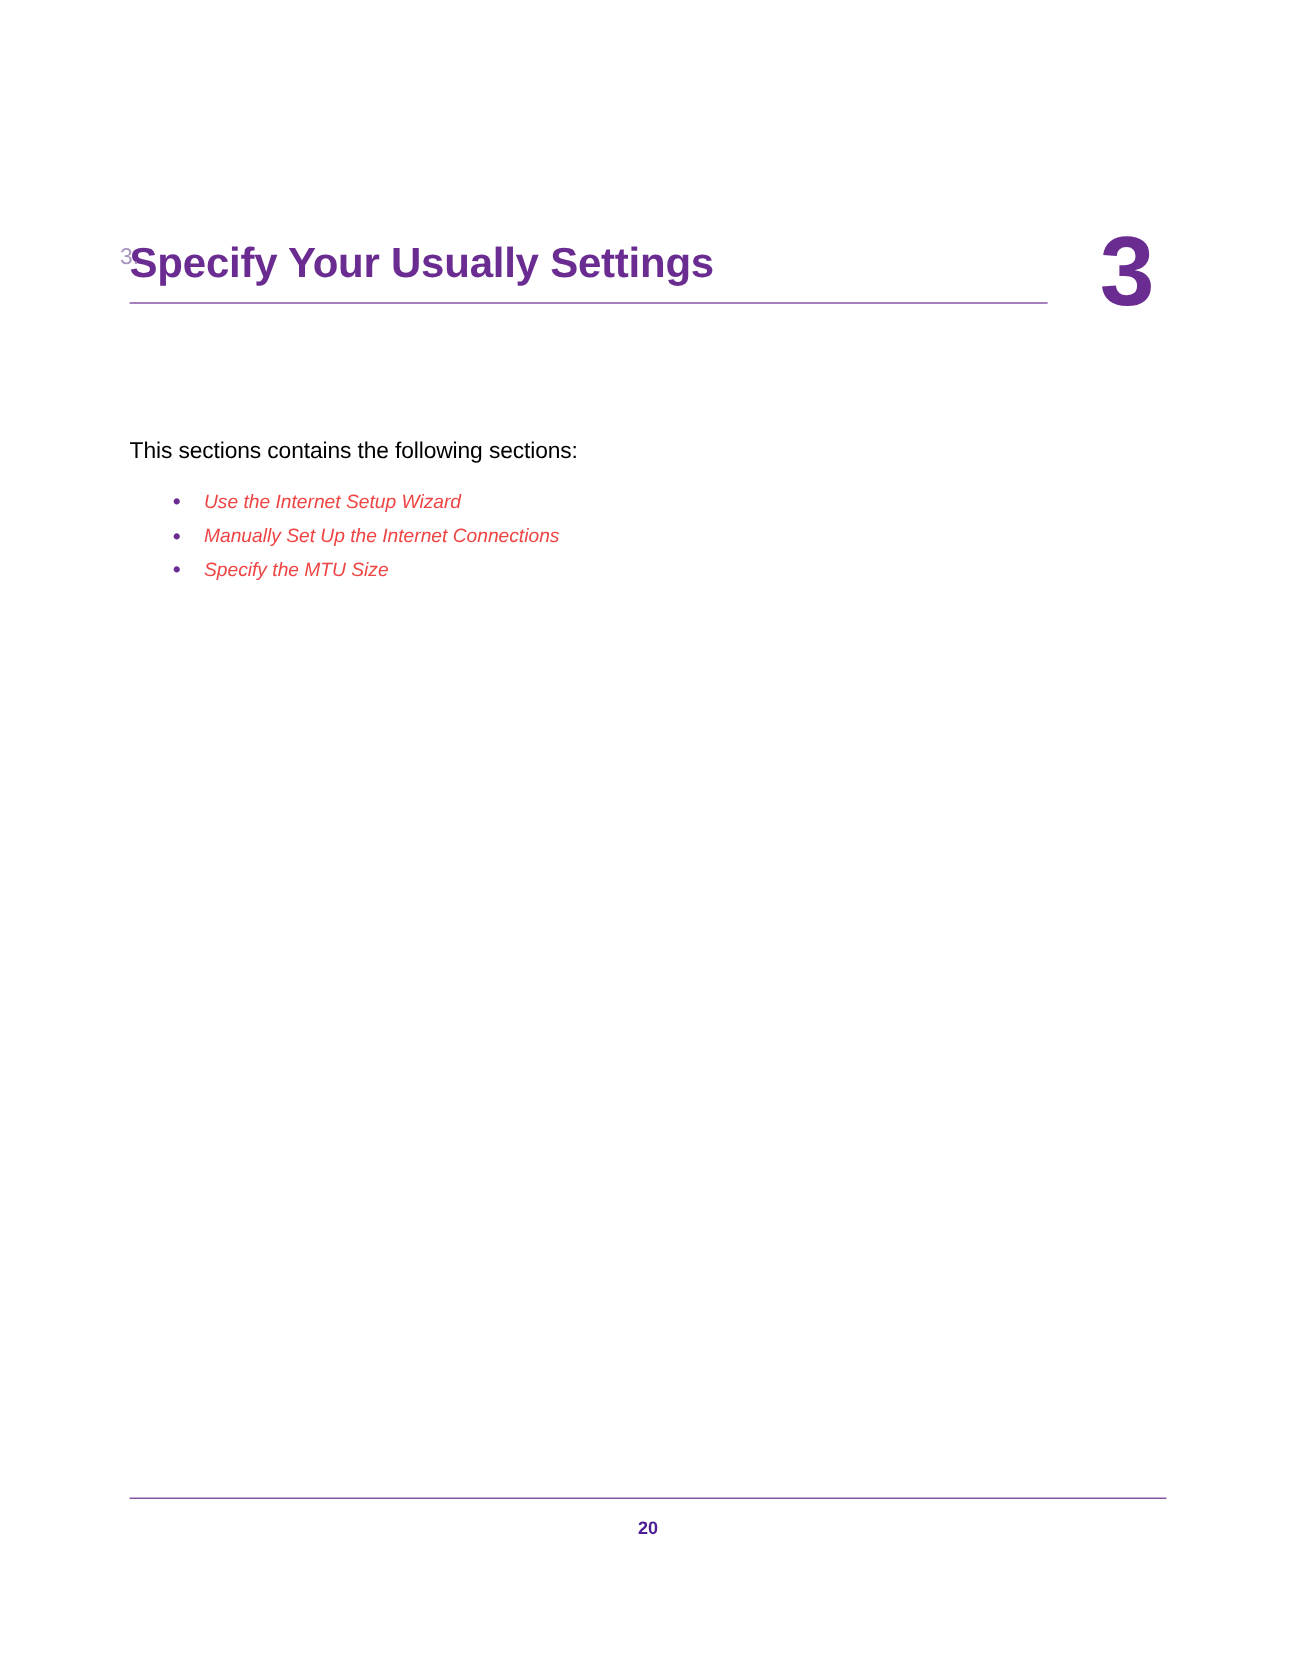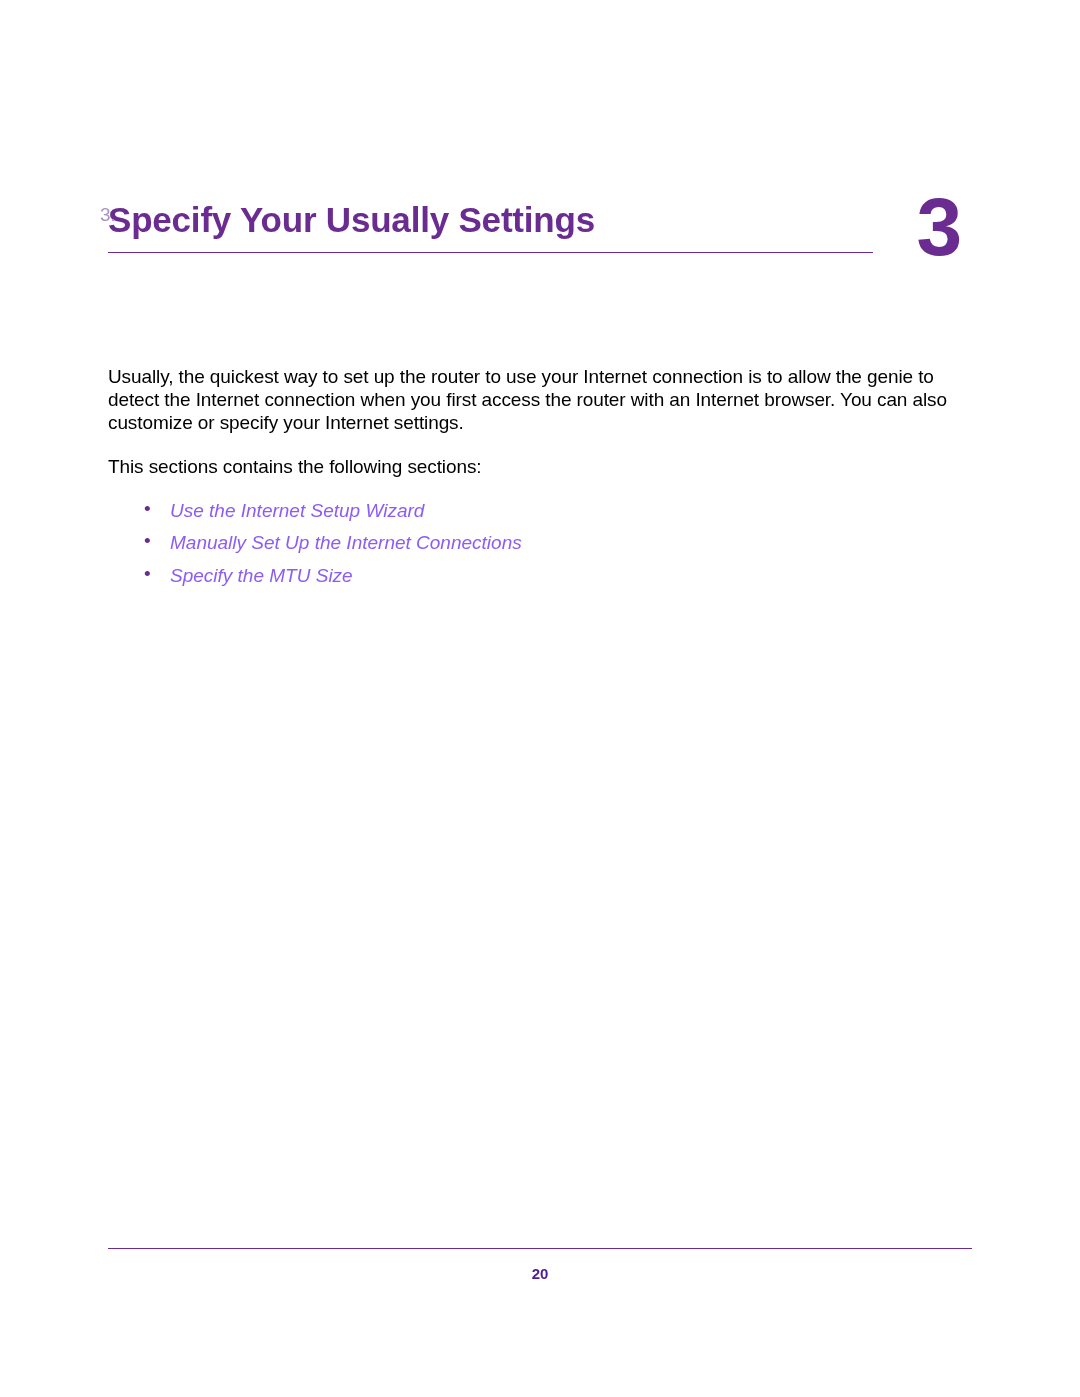--- a/index.html
+++ b/index.html
@@ -76,23 +76,23 @@
     }
     .section-list li::before {
       content: "•";
       position: absolute;
       left: 0;
       top: 0;
       color: #6a2c91;
       font-size: 19px;
     }
     .section-link {
-      color: #8b5cf6;
+      color: #ef4444;
       font-style: italic;
-      font-size: 19px;
+      font-size: 16px;
       text-decoration: none;
       line-height: 1.4;
     }
     .footer-rule {
       position: absolute;
       left: 0;
       right: 0;
       bottom: 148px;
       height: 1px;
       background: #6a2c91;
@@ -114,21 +114,20 @@
 <div class="page">
 
   <div class="header-block">
     <span class="chapter-marker">3.</span>
     <h1 class="chapter-title">Specify Your Usually Settings</h1>
     <div class="title-rule"></div>
     <div class="chapter-number">3</div>
   </div>
 
   <div class="body-content">
-    <p class="paragraph">Usually, the quickest way to set up the router to use your Internet connection is to allow the genie to detect the Internet connection when you first access the router with an Internet browser. You can also customize or specify your Internet settings.</p>
     <p class="paragraph">This sections contains the following sections:</p>
 
     <ul class="section-list">
       <li>
         <a class="section-link">Use the Internet Setup Wizard</a>
       </li>
       <li>
         <a class="section-link">Manually Set Up the Internet Connections</a>
       </li>
       <li>

